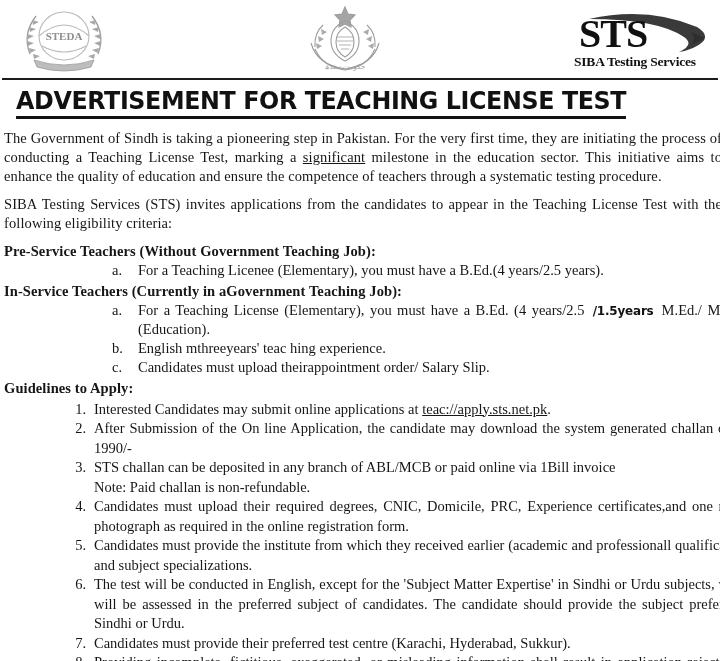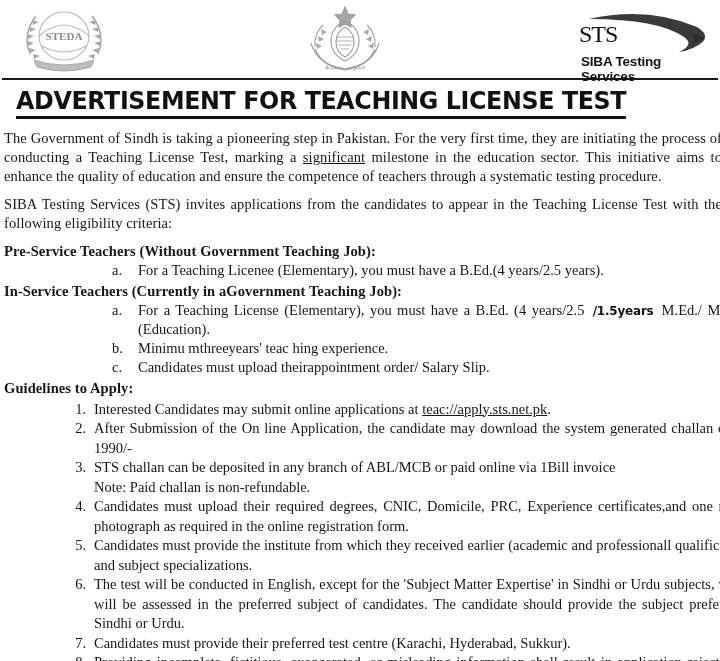--- a/index.html
+++ b/index.html
@@ -139,37 +139,37 @@
     letter-spacing: -0.2px;
     transform: scaleX(0.92);
     display: inline-block;
     color: #111;
   }
 
   
   .sts-logo { position: relative; width: 136px; height: 66px; }
   .sts-word {
     font-family: "Liberation Serif", "DejaVu Serif", serif;
-    font-weight: normal;
-    font-size: 24px;
+    font-weight: bold;
+    font-size: 40px;
     line-height: 40px;
     letter-spacing: -1px;
     color: #111;
     position: absolute;
     left: 6px;
     top: 8px;
     text-align: right;
   }
   .sts-sub {
-    font-family: Liberation Sans, sans-serif;
+    font-family: Liberation Serif, serif;
     font-weight: bold;
     font-size: 13.5px;
     color: #111;
     position: absolute;
-    left: 8px;
+    left: 1px;
     top: 48px;
     letter-spacing: -0.2px;
   }
   .sts-swoosh { position: absolute; left: 0; top: 0; }
 </style>
 </head>
 <body>
 
 <div class="header">
 
@@ -261,21 +261,21 @@
       <span class="mark">a.</span><span>For a Teaching Licenee (Elementary), you must have a B.Ed.(4 years/2.5 years).</span>
     </li>
   </ol>
 
   <div class="section-head">In-Service Teachers (Currently in aGovernment Teaching Job):</div>
   <ol class="alpha">
     <li>
       <span class="mark">a.</span><span>For a Teaching License (Elementary), you must have a B.Ed. (4 years/2.5 </span><span class="annot">/1.5years</span><span> M.Ed./ M.A. (Education).</span>
     </li>
     <li>
-      <span class="mark">b.</span><span>Minimu mthreeyears' teac hing experience.</span>
+      <span class="mark">b.</span><span>English mthreeyears' teac hing experience.</span>
     </li>
     <li>
       <span class="mark">c.</span><span>Candidates must upload theirappointment order/ Salary Slip.</span>
     </li>
   </ol>
 
   <div class="section-head">Guidelines to Apply:</div>
   <ol class="nums">
 
     <li>

